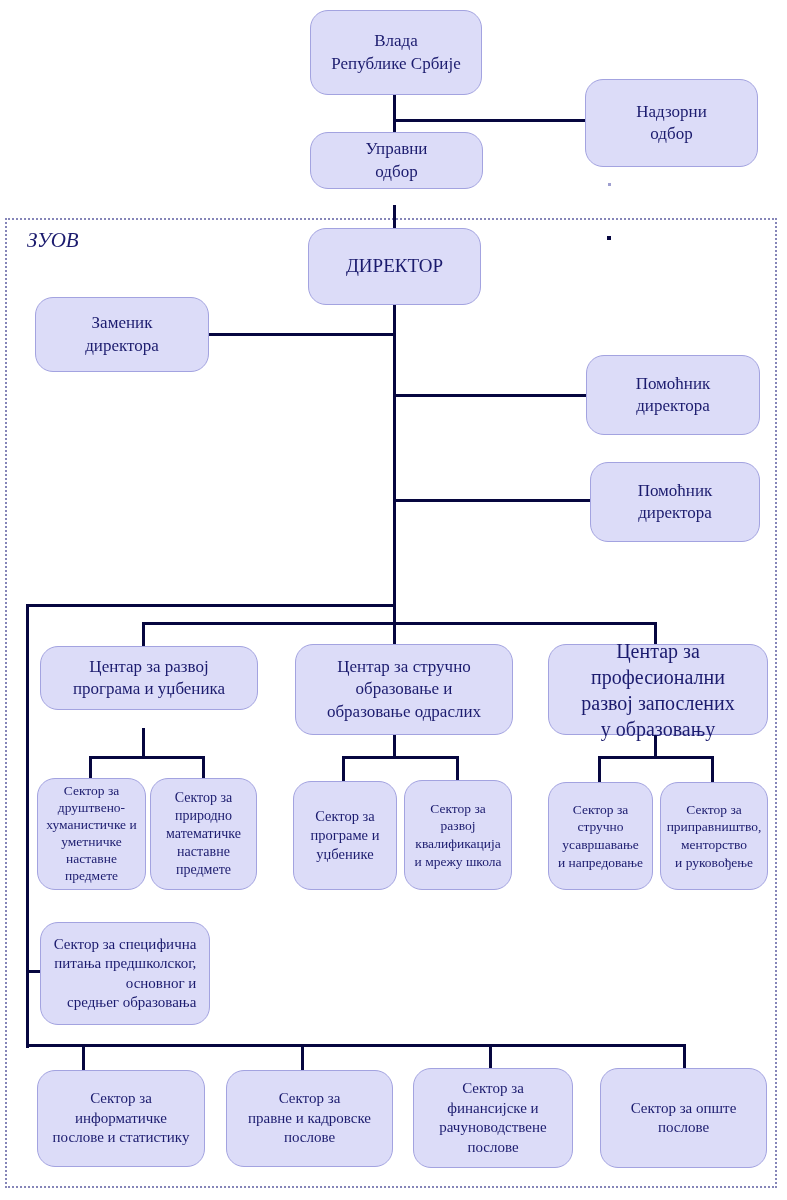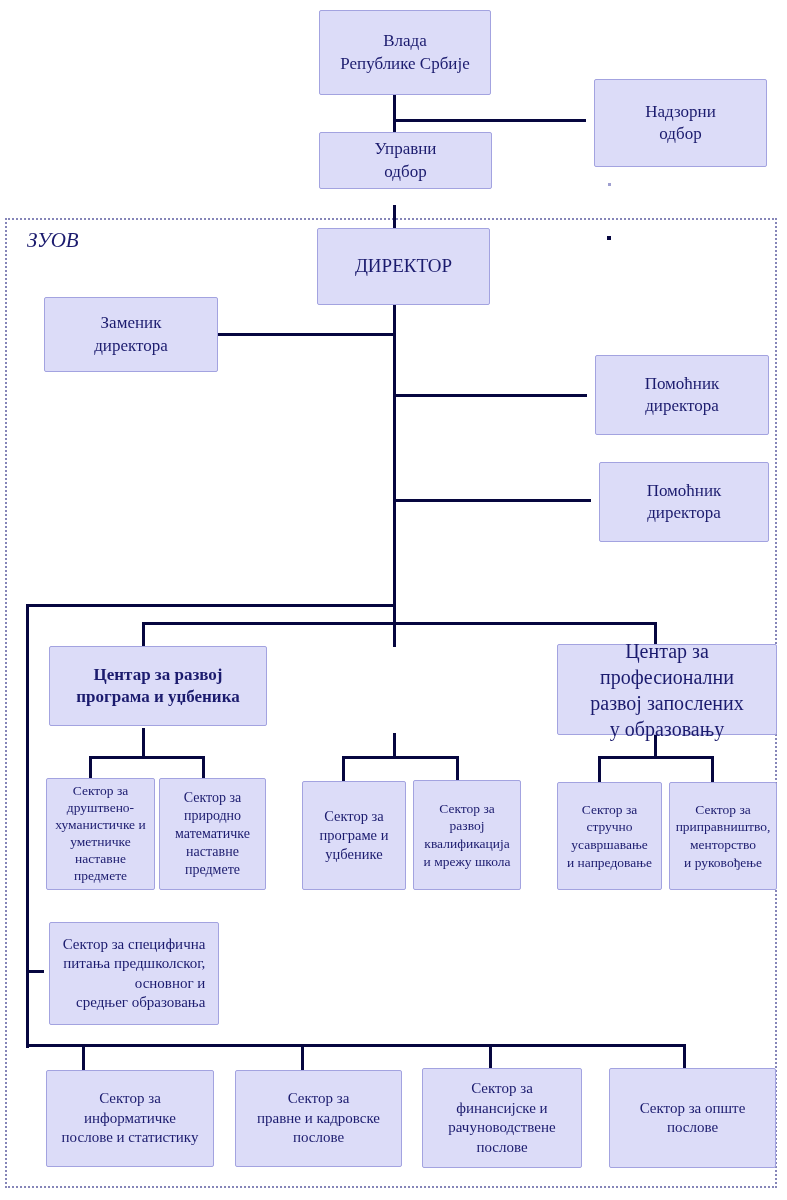--- a/index.html
+++ b/index.html
@@ -7,24 +7,24 @@
     width:787px;height:1200px;background:#ffffff;
     font-family:"Liberation Serif","DejaVu Serif",serif;
   }
   #canvas{
     position:relative;width:787px;height:1200px;background:#ffffff;overflow:hidden;
   }
   .node{
     position:absolute;box-sizing:border-box;
     background:var(--node-fill,#dcdcf8);
     border:1.5px solid var(--node-border,#a3a3e0);
-    border-radius:2px;
+    border-radius:18px;
     color:var(--text,#1b1b6e);
     display:flex;align-items:center;justify-content:center;
-    text-align:center;white-space:pre-line;line-height:1.3;margin-left:9px;
+    text-align:center;white-space:pre-line;line-height:1.3;
   }
   .hline,.vline{position:absolute;background:var(--line,#06063f);}
   .hline{height:3px;}
   .vline{width:3px;}
   .dotted-frame{
     position:absolute;box-sizing:border-box;
     border:2px dotted var(--frame,#8585b8);
   }
   .org-label{
     position:absolute;color:var(--text,#1b1b6e);font-size:21px;font-weight:400;font-style:italic;
@@ -79,22 +79,25 @@
 одбор</div>
   <div class="node" style="left:310px;top:132px;width:173px;height:57px;font-size:17px;">Управни
 одбор</div>
   <div class="node" style="left:308px;top:228px;width:173px;height:77px;font-size:19px;">ДИРЕКТОР</div>
   <div class="node" style="left:35px;top:297px;width:174px;height:75px;font-size:17px;">Заменик
 директора</div>
   <div class="node" style="left:586px;top:355px;width:174px;height:80px;font-size:17px;">Помоћник
 директора</div>
   <div class="node" style="left:590px;top:462px;width:170px;height:80px;font-size:17px;">Помоћник
 директора</div>
-  <div class="node" style="left:40px;top:646px;width:218px;height:80px;font-size:17px;font-weight:bold;">Центар за развој
+  <div class="node" style="left:40px;top:646px;width:218px;height:64px;font-size:17px;">Центар за развој
 програма и уџбеника</div>
+  <div class="node" style="left:295px;top:644px;width:218px;height:91px;font-size:17px;">Центар за стручно
+образовање и
+образовање одраслих</div>
   <div class="node" style="left:548px;top:644px;width:220px;height:91px;font-size:20px;">Центар за професионални
 развој запослених
 у образовању</div>
   <div class="node" style="left:37px;top:778px;width:109px;height:112px;font-size:13.5px;line-height:1.25;">Сектор за
 друштвено-
 хуманистичке и
 уметничке
 наставне
 предмете</div>
   <div class="node" style="left:150px;top:778px;width:107px;height:112px;font-size:14px;">Сектор за

